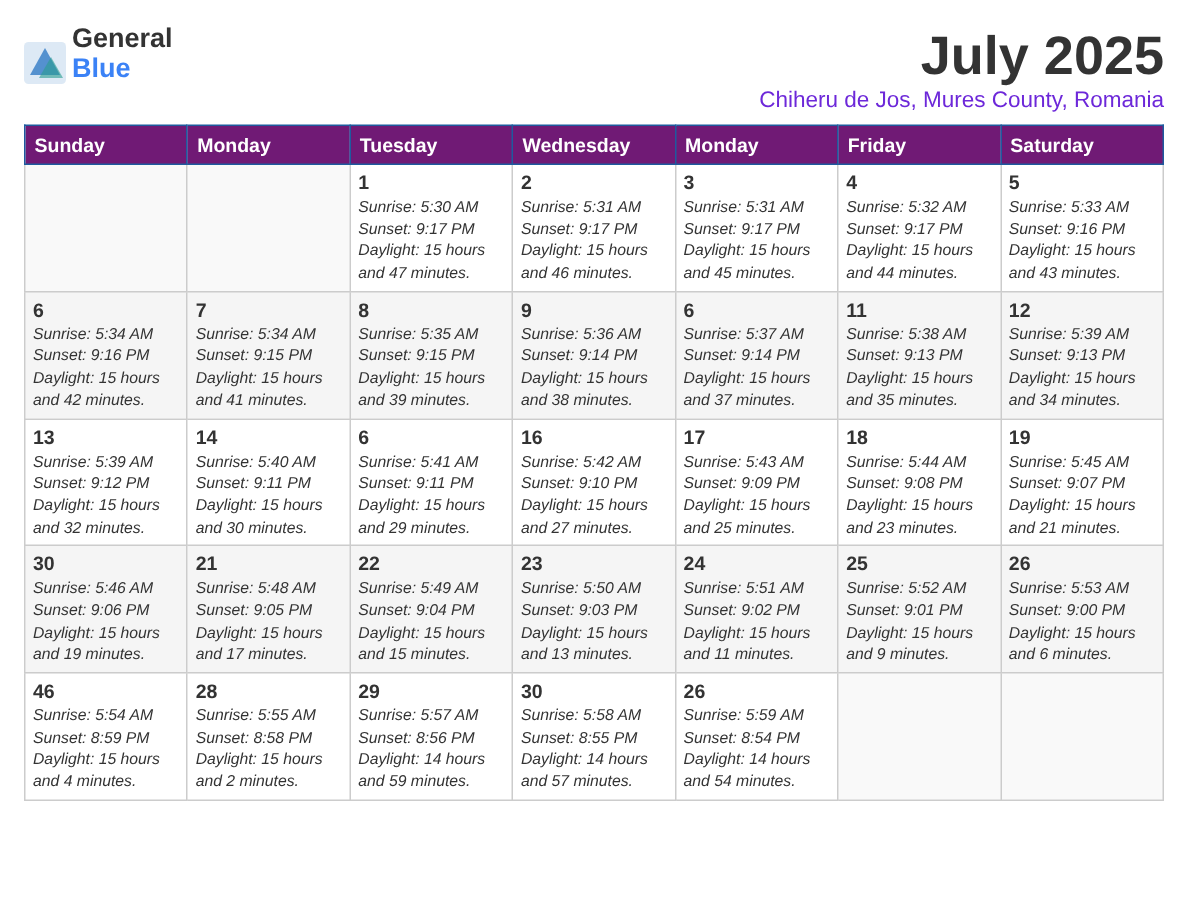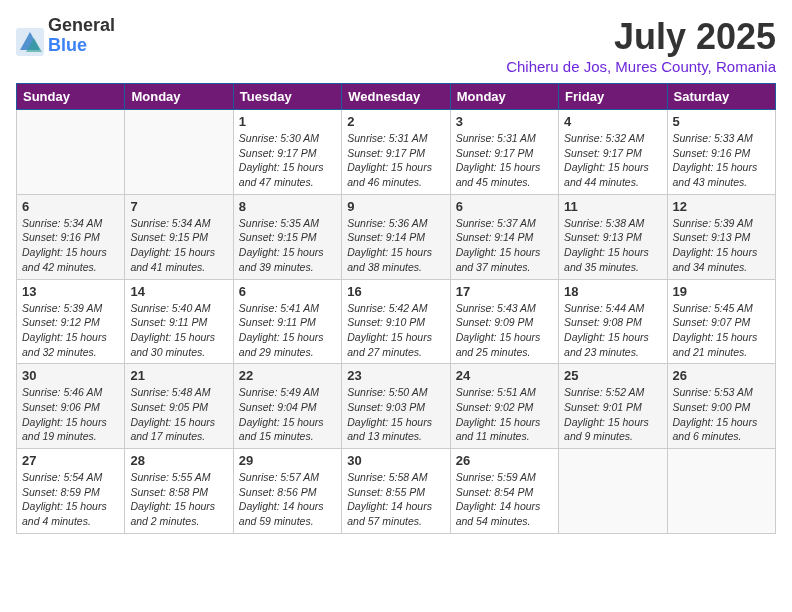--- a/index.html
+++ b/index.html
@@ -236,21 +236,21 @@
           <div class="day-number">25</div>
           <div class="day-info">Sunrise: 5:52 AM<br>Sunset: 9:01 PM<br>Daylight: 15 hours and 9 minutes.</div>
         </td>
         <td>
           <div class="day-number">26</div>
           <div class="day-info">Sunrise: 5:53 AM<br>Sunset: 9:00 PM<br>Daylight: 15 hours and 6 minutes.</div>
         </td>
       </tr>
       <tr>
         <td>
-          <div class="day-number">27</div>
+          <div class="day-number">46</div>
           <div class="day-info">Sunrise: 5:54 AM<br>Sunset: 8:59 PM<br>Daylight: 15 hours and 4 minutes.</div>
         </td>
         <td>
           <div class="day-number">28</div>
           <div class="day-info">Sunrise: 5:55 AM<br>Sunset: 8:58 PM<br>Daylight: 15 hours and 2 minutes.</div>
         </td>
         <td>
           <div class="day-number">29</div>
           <div class="day-info">Sunrise: 5:57 AM<br>Sunset: 8:56 PM<br>Daylight: 14 hours and 59 minutes.</div>
         </td>

